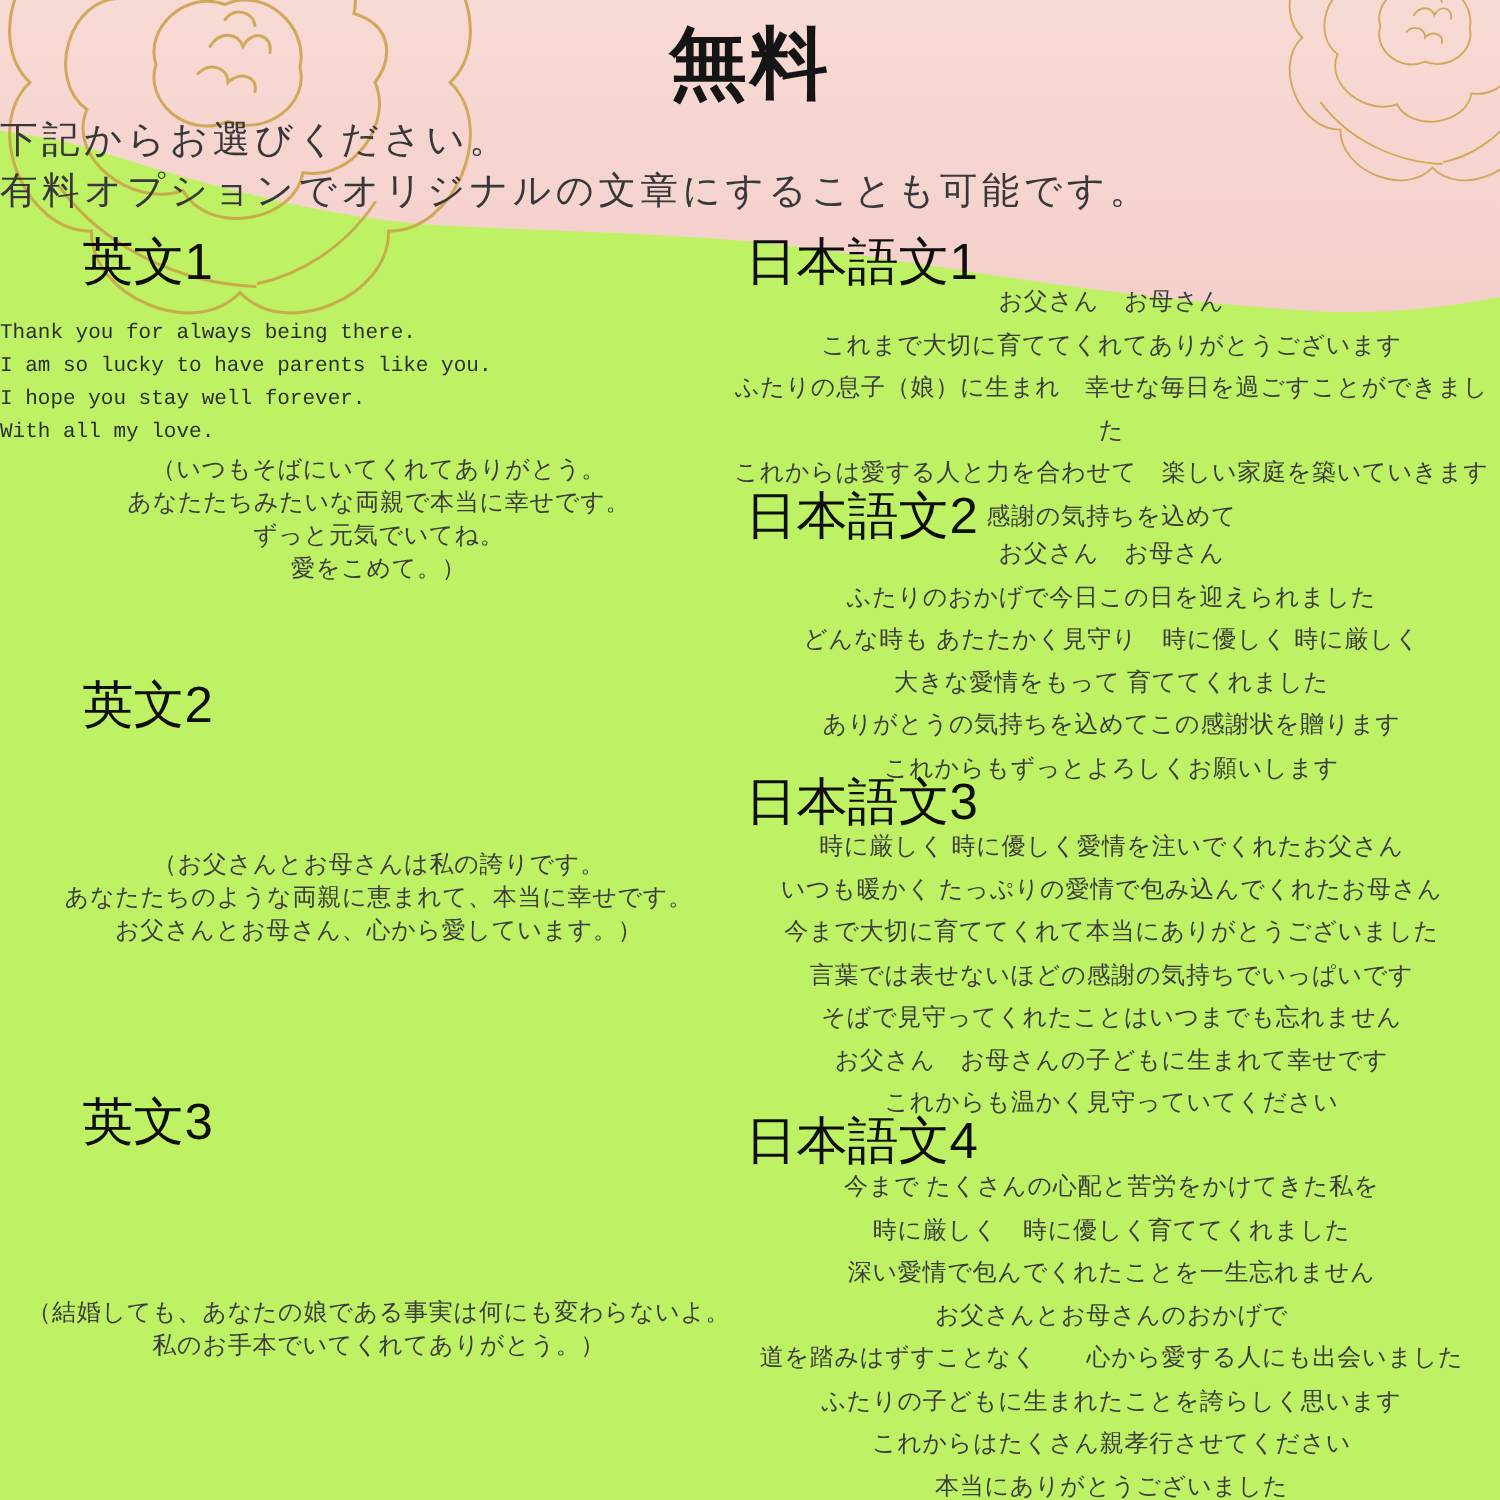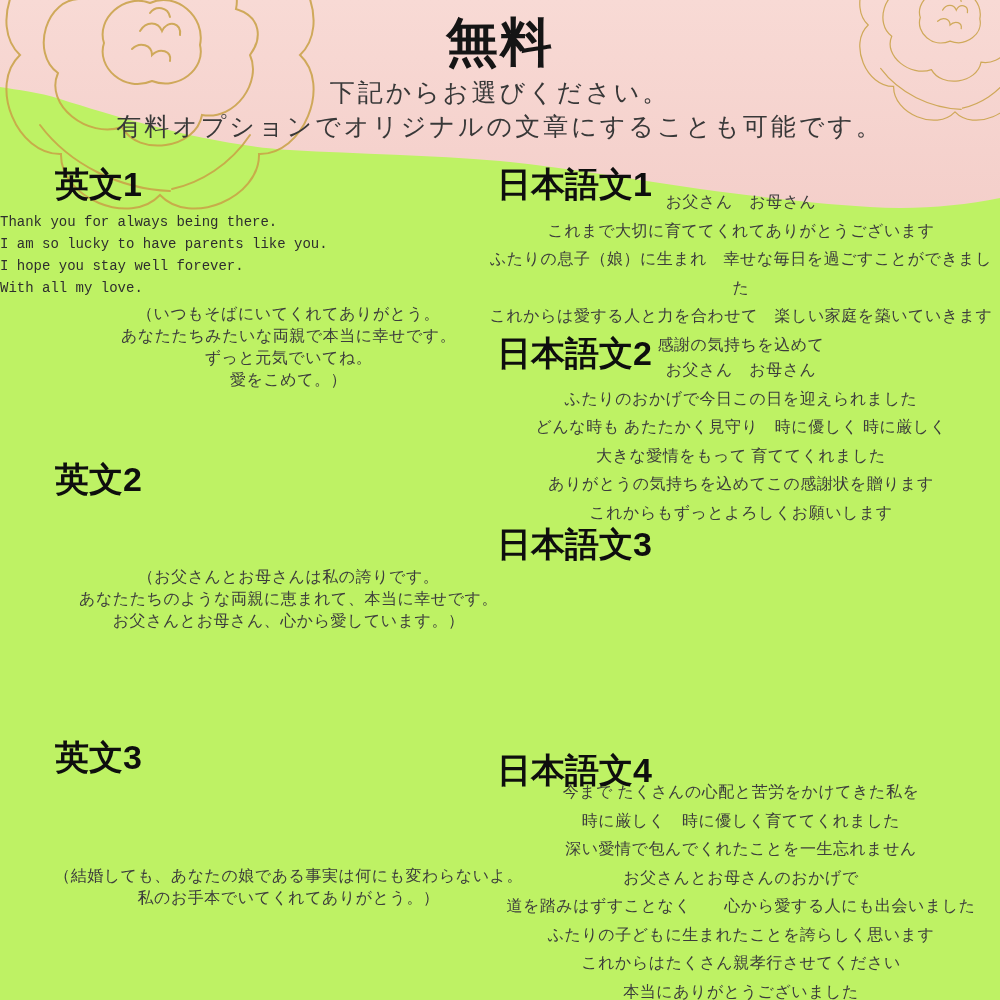--- a/index.html
+++ b/index.html
@@ -9,53 +9,53 @@
   }
   
   #banner-svg{position:absolute;left:0;top:0;width:1000px;height:320px;}
   
   .page-title{
     position:absolute;top:8px;left:0;width:1000px;text-align:center;
     font-family:"Liberation Sans",sans-serif;font-weight:800;font-size:52px;
     color:#151515;letter-spacing:2px;
   }
   .subtitle{
-    position:absolute;left:0;width:1000px;text-align:center;
+    position:absolute;left:0;width:1000px;
     font-family:"Liberation Sans",sans-serif;font-size:25px;color:#383838;
     letter-spacing:3px;
   }
   #subtitle1{top:76px;}
   #subtitle2{top:110px;}
   
   .sec-label{
     position:absolute;font-family:"Liberation Sans",sans-serif;
-    font-weight:700;font-size:34px;color:#0e0e0e;letter-spacing:0;margin-top:10px;
+    font-weight:400;font-size:34px;color:#0e0e0e;letter-spacing:0;
   }
   #en1-label{left:55px;top:152px;}
   #en2-label{left:55px;top:447px;}
   #en3-label{left:55px;top:725px;}
   #jp1-label{left:497px;top:152px;}
   #jp2-label{left:497px;top:321px;}
   #jp3-label{left:497px;top:512px;}
   #jp4-label{left:497px;top:738px;text-align:center;}
   
   .en-block{
     position:absolute;left:0;width:505px;
     font-family:"Liberation Mono","DejaVu Sans Mono",monospace;
     font-size:14px;line-height:22px;color:#2e2e2e;white-space:pre-line;
   }
   #en1-en{top:211px;}
   #en2-en{top:476px;}
   #en3-en{top:775px;}
   
   .ja-trans{
     position:absolute;left:0;width:505px;text-align:center;
-    font-family:Liberation Serif, serif;
+    font-family:Liberation Mono, monospace;
     font-size:16px;line-height:22px;color:#3c3c3c;
-    white-space:pre-line;letter-spacing:0.5px;padding-left:36px;
+    white-space:pre-line;letter-spacing:0.5px;
   }
   #en1-ja{top:303px;}
   #en2-ja{top:566px;}
   #en3-ja{top:865px;}
   
   .jp-body{
     position:absolute;left:482px;width:518px;text-align:center;
     font-family:"Liberation Serif","DejaVu Serif",serif;
     font-size:16px;line-height:28.5px;color:#3c3c3c;
     white-space:pre-line;letter-spacing:0.5px;
@@ -135,20 +135,27 @@
 
   <div id="jp2-label" class="sec-label">日本語文2</div>
   <div id="jp2-body" class="jp-body">お父さん　お母さん
 ふたりのおかげで今日この日を迎えられました
 どんな時も あたたかく見守り　時に優しく 時に厳しく
 大きな愛情をもって 育ててくれました
 ありがとうの気持ちを込めてこの感謝状を贈ります
 これからもずっとよろしくお願いします</div>
 
   <div id="jp3-label" class="sec-label">日本語文3</div>
+  <div id="jp3-body" class="jp-body">時に厳しく 時に優しく愛情を注いでくれたお父さん
+いつも暖かく たっぷりの愛情で包み込んでくれたお母さん
+今まで大切に育ててくれて本当にありがとうございました
+言葉では表せないほどの感謝の気持ちでいっぱいです
+そばで見守ってくれたことはいつまでも忘れません
+お父さん　お母さんの子どもに生まれて幸せです
+これからも温かく見守っていてください</div>
 
   <div id="jp4-label" class="sec-label">日本語文4</div>
   <div id="jp4-body" class="jp-body">今まで たくさんの心配と苦労をかけてきた私を
 時に厳しく　時に優しく育ててくれました
 深い愛情で包んでくれたことを一生忘れません
 お父さんとお母さんのおかげで
 道を踏みはずすことなく　　心から愛する人にも出会いました
 ふたりの子どもに生まれたことを誇らしく思います
 これからはたくさん親孝行させてください
 本当にありがとうございました</div>

